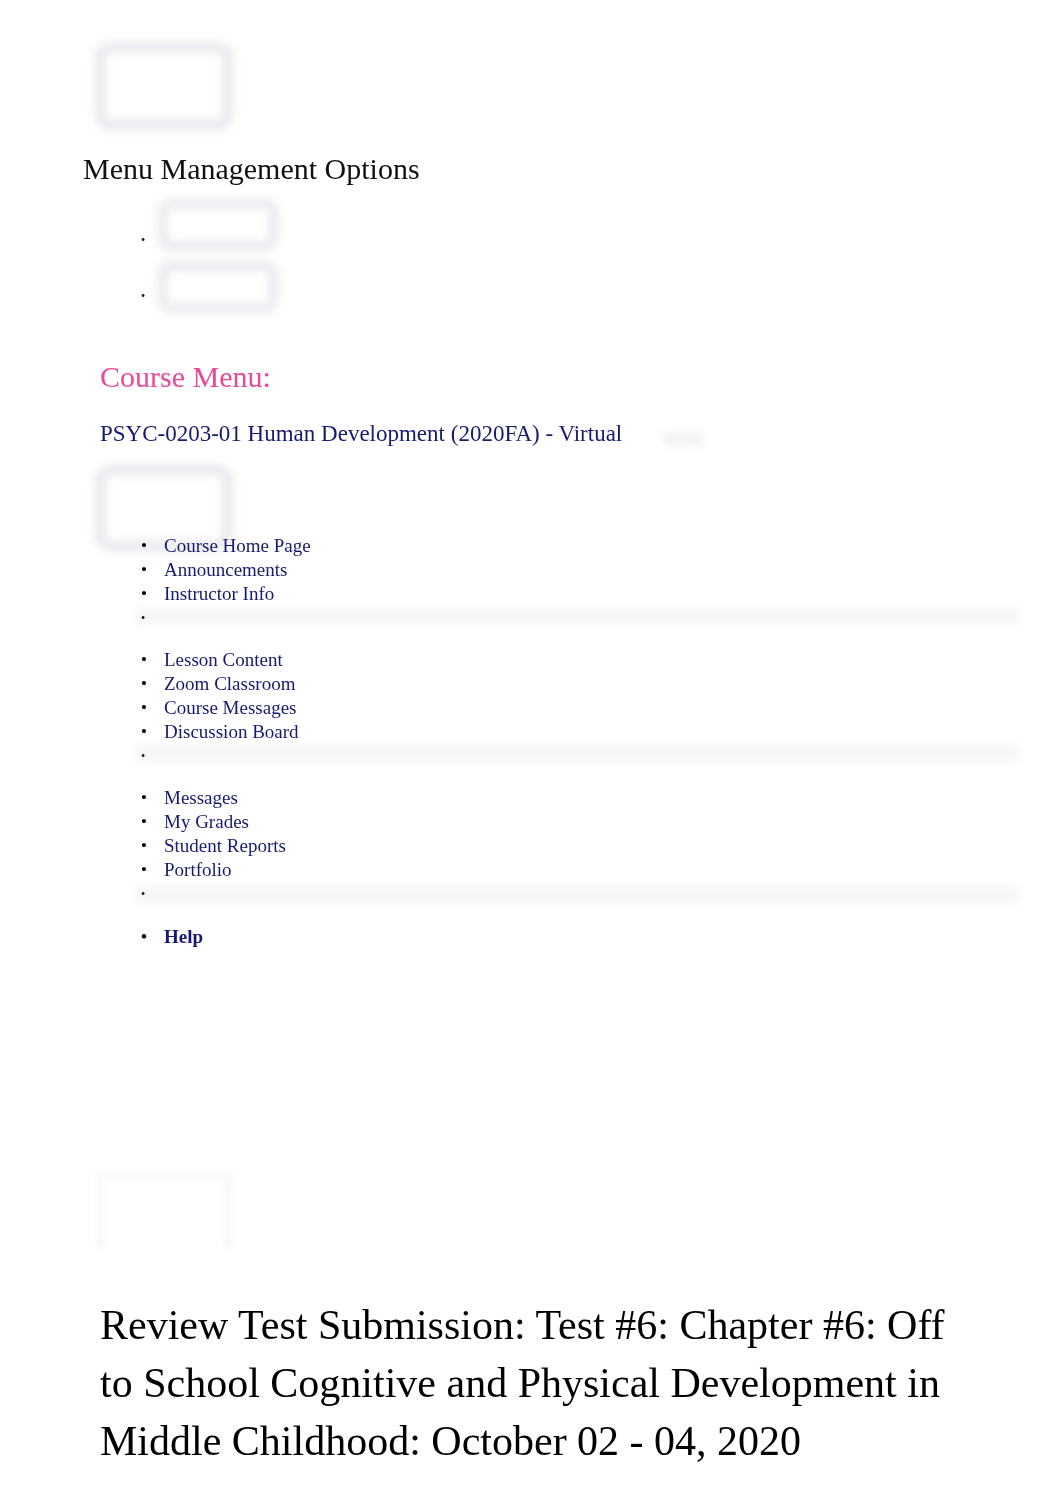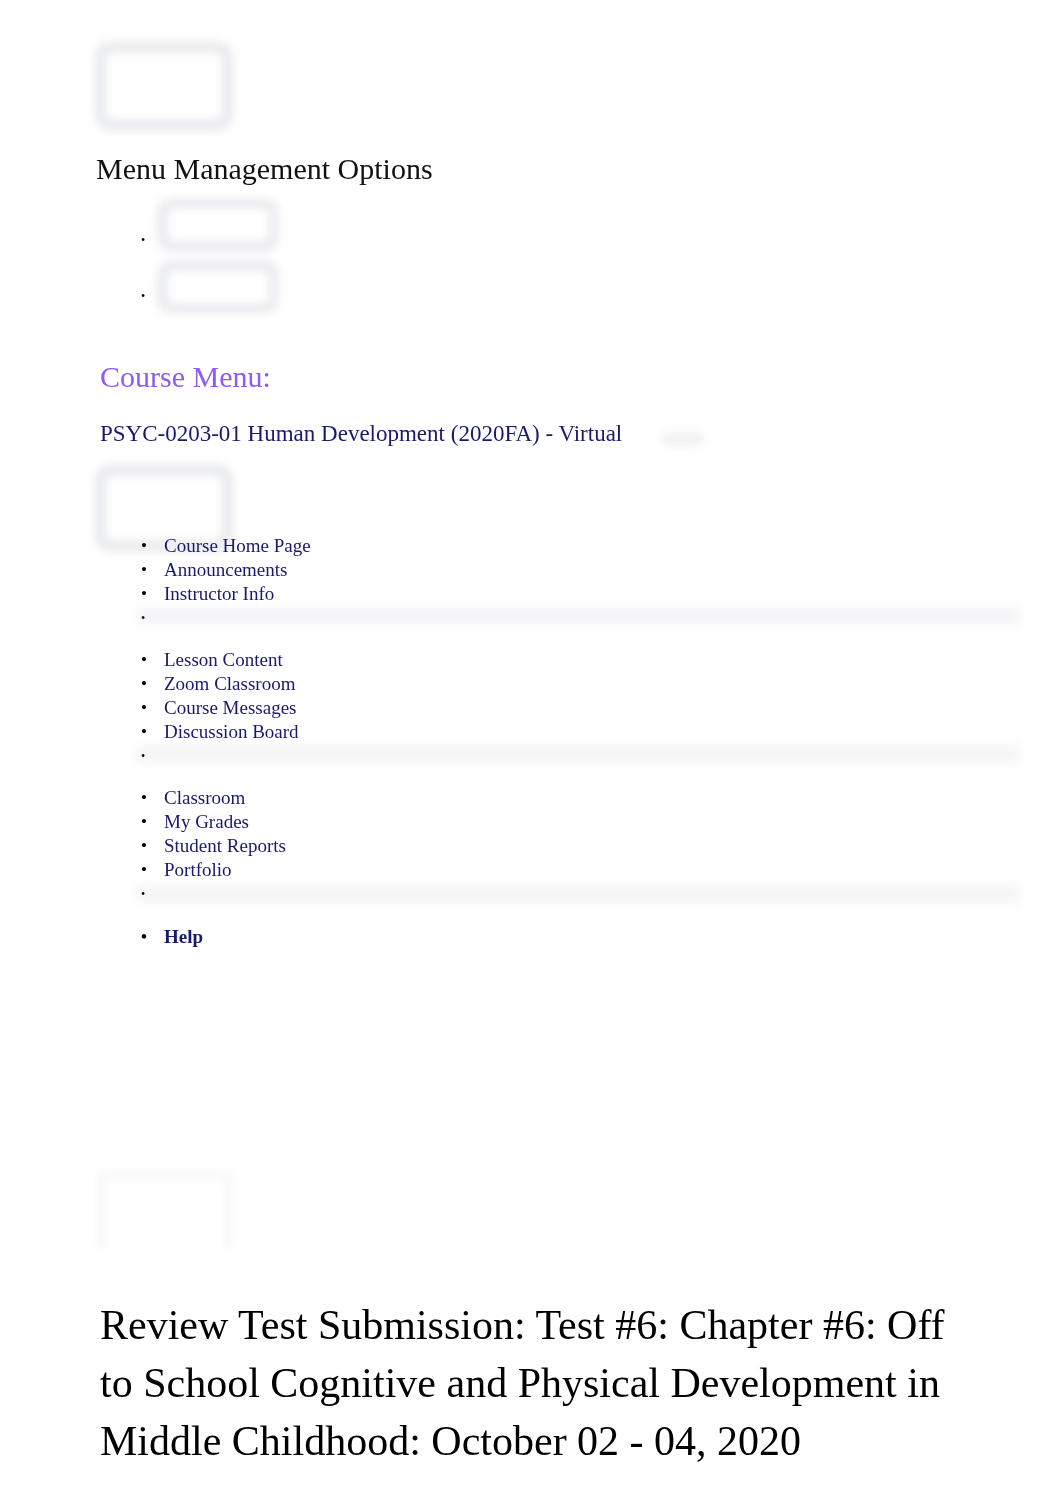--- a/index.html
+++ b/index.html
@@ -98,36 +98,36 @@
     height: 14px;
     background: #f2f2f4;
   }
   .band-d1 { left: 136px; top: 607px; width: 884px; height: 18px; }
   .band-d2 { left: 136px; top: 745px; width: 884px; height: 18px; }
   .band-d3 { left: 136px; top: 885px; width: 884px; height: 18px; }
 
   
   .h-menu-mgmt {
     position: absolute;
-    left: 96px;
+    left: 83px;
     top: 150px;
     font-size: 30px;
     line-height: 38px;
     font-weight: 400;
     color: #111111;
     white-space: nowrap;
   }
   .h-course-menu {
     position: absolute;
     left: 100px;
     top: 358px;
     font-size: 30px;
     line-height: 38px;
     font-weight: 400;
-    color: #8b5cf6;
+    color: #ec4899;
     white-space: nowrap;
   }
 
   .course-link {
     position: absolute;
     left: 100px;
     top: 420px;
     font-size: 23px;
     line-height: 28px;
     color: #191970;
@@ -255,21 +255,21 @@
     <li>
       <a href="#">Discussion Board</a>
     </li>
     <li class="empty">
       <span></span>
     </li>
   </ul>
 
   <ul class="bullets menu-list-3">
     <li>
-      <a href="#">Classroom</a>
+      <a href="#">Messages</a>
     </li>
     <li>
       <a href="#">My Grades</a>
     </li>
     <li>
       <a href="#">Student Reports</a>
     </li>
     <li>
       <a href="#">Portfolio</a>
     </li>

